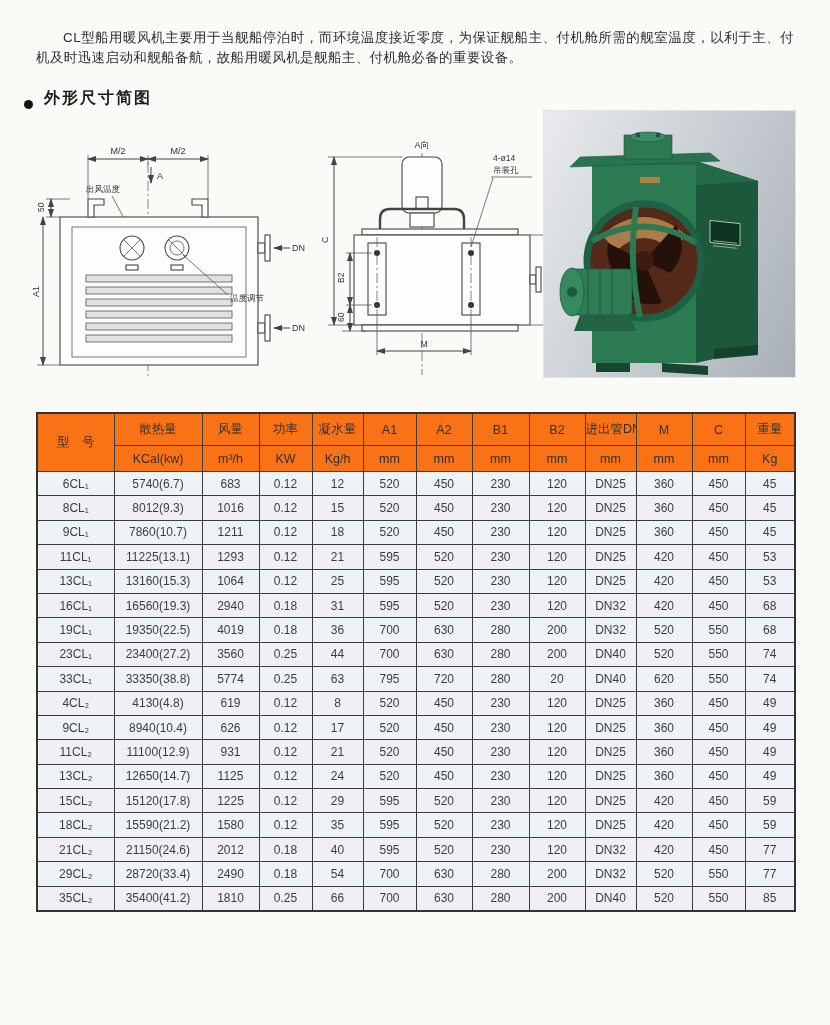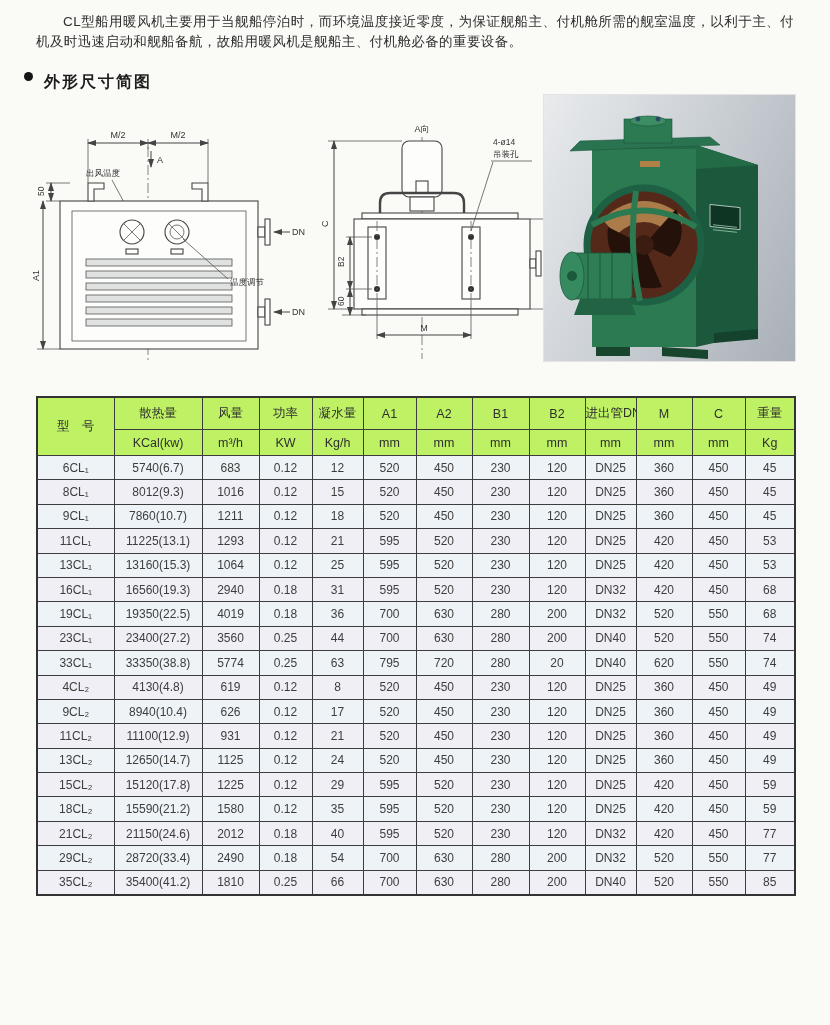--- a/index.html
+++ b/index.html
@@ -4,32 +4,32 @@
 <style>
   html,body{margin:0;padding:0;}
   body{
     width:830px;height:1025px;
     background:#fafaf7;
     font-family:"Liberation Sans",sans-serif;
     color:#2b2b2b;
     position:relative;
     overflow:hidden;
   }
-  .page{box-sizing:border-box;width:830px;padding:12px 36px 0 36px;}
+  .page{box-sizing:border-box;width:830px;padding:28px 36px 0 36px;}
   .intro p{
     margin:0;
     text-indent:2em;
     font-size:13.5px;
     line-height:20px;
     text-align:justify;
     letter-spacing:0.4px;
     color:#2e2e2e;
   }
   .section-header{
-    display:flex;align-items:flex-start;gap:11px;
+    display:flex;align-items:flex-end;gap:11px;
     margin:20px 0 0 -12px;
   }
   .bullet{width:9px;height:9px;border-radius:50%;background:#151515;flex:0 0 auto;}
   .section-title{font-size:16px;font-weight:bold;letter-spacing:2px;color:#1d1d1d;}
   .figures{position:relative;height:286px;margin-top:4px;}
   .d1{position:absolute;left:-6px;top:22px;}
   .d2{position:absolute;left:252px;top:22px;}
   .photo{
     position:absolute;right:-1px;top:-2px;
     width:251px;height:266px;
@@ -55,21 +55,21 @@
     border:2px solid #333;
   }
   table.params th,table.params td{
     border:1px solid #3d3d3d;
     text-align:center;
     padding:0;
     overflow:hidden;
     white-space:nowrap;
   }
   table.params thead th{
-    background:#bef264;
+    background:#f97316;
     font-weight:normal;
     font-size:12.5px;
     color:#2f2f2f;
   }
   table.params thead tr:first-child th{height:31px;}
   table.params thead tr:last-child th{height:25px;}
   table.params td{height:23.4px;font-size:12px;color:#3d3d3d;}
   table.params tbody tr:nth-child(odd) td{background:#edf3f6;}
   table.params tbody tr:nth-child(even) td{background:#f1eff6;}
 </style>

